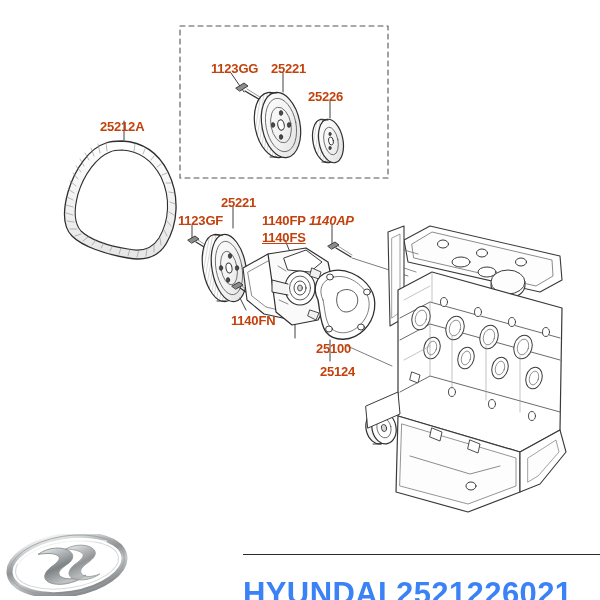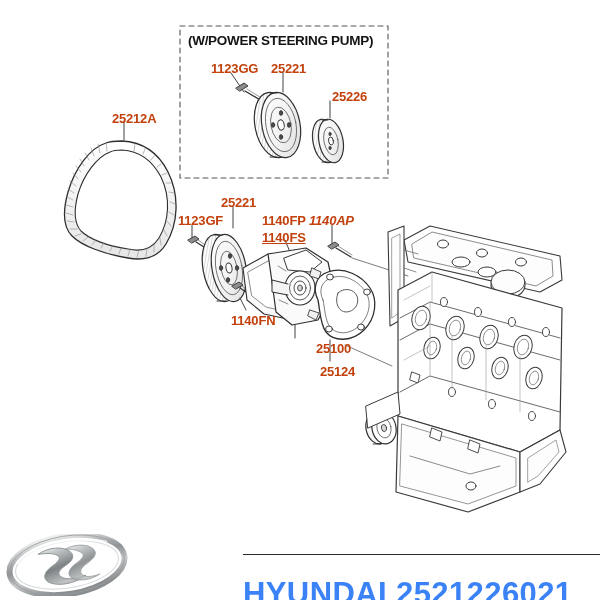--- a/index.html
+++ b/index.html
@@ -406,26 +406,25 @@
             <path d="M486 346 L486 400"></path>
             <path d="M520 356 L520 412"></path>
             <path d="M404 300 L430 286"></path>
             <path d="M404 360 L430 346"></path>
           </g>
         </g>
 
       </g>
     </svg>
 
-    <div class="boxtitle" style="left:188px; top:34px;">(W/POWER STEERING PUMP)</div>
-
-    <div class="callout" style="left:100px; top:112px;margin-left:12px;">25212A</div>
+
+    <div class="callout" style="left:100px; top:120px;">25212A</div>
     <div class="callout" style="left:211px; top:62px;">1123GG</div>
     <div class="callout" style="left:271px; top:62px;">25221</div>
-    <div class="callout" style="left:332px; top:90px;">25226</div>
+    <div class="callout" style="left:308px; top:90px;">25226</div>
     <div class="callout" style="left:221px; top:196px;">25221</div>
     <div class="callout" style="left:178px; top:214px;">1123GF</div>
     <div class="callout" style="left:262px; top:214px;">1140FP</div>
     <div class="callout" style="left:309px; top:214px;font-style:italic;">1140AP</div>
     <div class="callout" style="left:262px; top:231px;text-decoration:underline;">1140FS</div>
     <div class="callout" style="left:231px; top:314px;">1140FN</div>
     <div class="callout" style="left:278px; top:342px;margin-left:38px;">25100</div>
     <div class="callout" style="left:312px; top:365px;margin-left:8px;">25124</div>
 
   </div>

